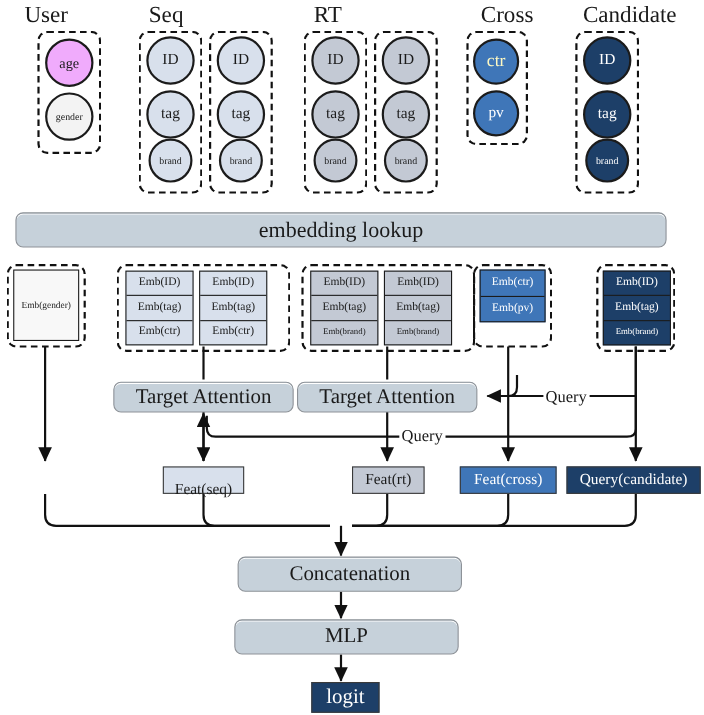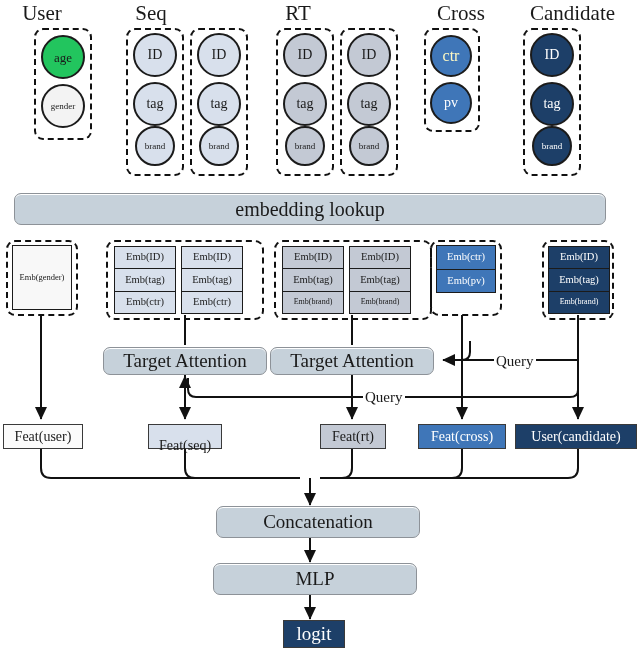--- a/index.html
+++ b/index.html
@@ -85,21 +85,21 @@
     </g>
   </svg>
 
   <div class="abs grp-title" style="left:6px;top:3px;width:72px;">User</div>
   <div class="abs grp-title" style="left:115px;top:3px;width:72px;">Seq</div>
   <div class="abs grp-title" style="left:262px;top:3px;width:72px;">RT</div>
   <div class="abs grp-title" style="left:411px;top:3px;width:100px;">Cross</div>
   <div class="abs grp-title" style="left:510px;top:3px;width:125px;">Candidate</div>
 
   <div class="abs dashbox" style="left:34px;top:28px;width:58px;height:112px;"></div>
-  <div class="abs circ" style="left:41px;top:35px;width:44px;height:44px;background:#22c55e;">
+  <div class="abs circ" style="left:41px;top:35px;width:44px;height:44px;background:#f0abfc;">
     <span style="font-size:13px;">age</span>
   </div>
   <div class="abs circ" style="left:41px;top:84px;width:44px;height:44px;background:#f3f3f3;">
     <span style="font-size:9px;">gender</span>
   </div>
 
   <div class="abs dashbox" style="left:126px;top:28px;width:58px;height:148px;"></div>
   <div class="abs circ" style="left:133px;top:33px;width:44px;height:44px;background:#d8e0ec;">
     <span style="font-size:14px;">ID</span>
     </div>
@@ -211,38 +211,35 @@
   <div class="abs bar" style="left:103px;top:347px;width:164px;height:28px;">
     <span style="font-size:19px;">Target Attention</span>
   </div>
   <div class="abs bar" style="left:270px;top:347px;width:164px;height:28px;">
     <span style="font-size:19px;">Target Attention</span>
   </div>
 
   <div class="abs qlabel" style="left:494px;top:353px;">Query</div>
   <div class="abs qlabel" style="left:363px;top:389px;">Query</div>
 
-  <div class="abs sqbox" style="left:3px;top:424px;width:80px;height:25px;background:#fbfbfb;">
-    <span style="font-size:14px;">Feat(user)</span>
-    </div>
 
   <div class="abs sqbox" style="left:148px;top:424px;width:74px;height:25px;background:#d8e0ec;">
     <span style="font-size:14px;margin-top:19px;">Feat(seq)</span>
     </div>
 
   <div class="abs sqbox" style="left:320px;top:424px;width:66px;height:25px;background:#c3c9d4;">
     <span style="font-size:14px;">Feat(rt)</span>
     </div>
 
   <div class="abs sqbox" style="left:418px;top:424px;width:88px;height:25px;background:#3f76b8;">
     <span style="font-size:14px;color:#fff;">Feat(cross)</span>
     </div>
 
   <div class="abs sqbox" style="left:515px;top:424px;width:122px;height:25px;background:#1d3f68;">
-    <span style="font-size:14px;color:#fff;">User(candidate)</span>
+    <span style="font-size:14px;color:#fff;">Query(candidate)</span>
     </div>
 
   <div class="abs bar" style="left:216px;top:506px;width:204px;height:32px;">
     <span style="font-size:19px;">Concatenation</span>
   </div>
   <div class="abs bar" style="left:213px;top:563px;width:204px;height:32px;">
     <span style="font-size:19px;">MLP</span>
   </div>
   <div class="abs sqbox" style="left:283px;top:620px;width:62px;height:28px;background:#1d3f68;">
     <span style="font-size:19px;color:#fff;">logit</span>

